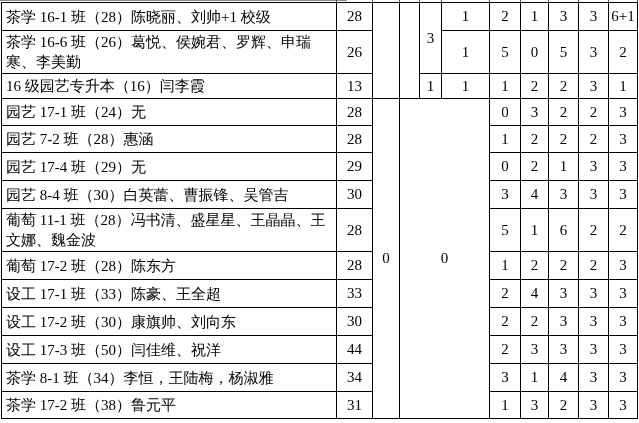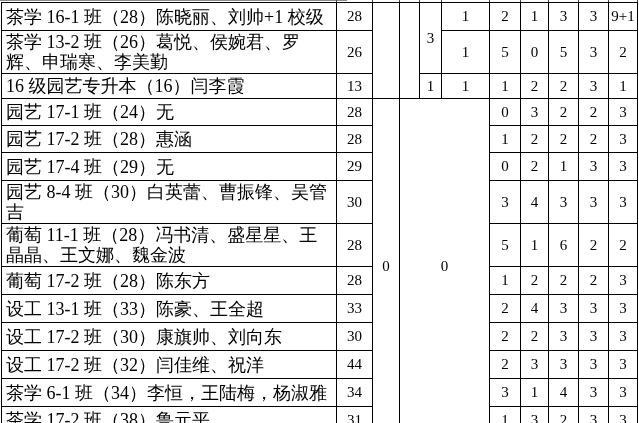--- a/index.html
+++ b/index.html
@@ -7,21 +7,21 @@
     width:639px;height:423px;background:#fff;position:relative;overflow:hidden;
     font-family:"Liberation Serif","DejaVu Serif",serif;color:#000;
   }
   .cut-top-line{position:absolute;top:0;left:0;width:347px;height:1px;background:#8a8a8a;}
   .stub{position:absolute;top:0;width:1px;height:3px;background:#444;}
   table.grid{
     position:absolute;top:2px;left:1px;border-collapse:collapse;table-layout:fixed;
     width:637px;
   }
   td{border:1px solid #000;vertical-align:middle;overflow:hidden;}
-  td.name{font-size:18px;line-height:20px;padding:1px 2px 1px 4px;text-align:left;}
+  td.name{font-size:15px;line-height:20px;padding:1px 2px 1px 4px;text-align:left;}
   td.num{font-size:15px;text-align:center;padding:0;line-height:1;}
 </style>
 </head>
 <body>
 
 <div class="cut-top-line"></div>
 <div id="stubs">
     <div class="stub" style="left: 336px;"></div>
     <div class="stub" style="left: 372px;"></div>
     <div class="stub" style="left: 399px;"></div>
@@ -55,24 +55,24 @@
       <td class="name">茶学 16-1 班（28）陈晓丽、刘帅+1 校级</td>
       <td class="num">28</td>
       <td class="num" rowspan="3"></td>
       <td class="num" rowspan="3"></td>
       <td class="num" rowspan="2">3</td>
       <td class="num">1</td>
       <td class="num">2</td>
       <td class="num">1</td>
       <td class="num">3</td>
       <td class="num">3</td>
-      <td class="num">9+1</td>
+      <td class="num">6+1</td>
     </tr>
     <tr style="height:42px">
-      <td class="name">茶学 13-2 班（26）葛悦、侯婉君、罗辉、申瑞寒、李美勤</td>
+      <td class="name">茶学 16-6 班（26）葛悦、侯婉君、罗辉、申瑞寒、李美勤</td>
       <td class="num">26</td>
       <td class="num">1</td>
       <td class="num">5</td>
       <td class="num">0</td>
       <td class="num">5</td>
       <td class="num">3</td>
       <td class="num">2</td>
     </tr>
     <tr style="height:25px">
       <td class="name">16 级园艺专升本（16）闫李霞</td>
@@ -91,21 +91,21 @@
       <td class="num">28</td>
       <td class="num" rowspan="11">0</td>
       <td class="num" rowspan="11" colspan="3">0</td>
       <td class="num">0</td>
       <td class="num">3</td>
       <td class="num">2</td>
       <td class="num">2</td>
       <td class="num">3</td>
     </tr>
     <tr style="height:27px">
-      <td class="name">园艺 17-2 班（28）惠涵</td>
+      <td class="name">园艺 7-2 班（28）惠涵</td>
       <td class="num">28</td>
       <td class="num">1</td>
       <td class="num">2</td>
       <td class="num">2</td>
       <td class="num">2</td>
       <td class="num">3</td>
     </tr>
     <tr style="height:28px">
       <td class="name">园艺 17-4 班（29）无</td>
       <td class="num">29</td>
@@ -136,48 +136,48 @@
     <tr style="height:28px">
       <td class="name">葡萄 17-2 班（28）陈东方</td>
       <td class="num">28</td>
       <td class="num">1</td>
       <td class="num">2</td>
       <td class="num">2</td>
       <td class="num">2</td>
       <td class="num">3</td>
     </tr>
     <tr style="height:28px">
-      <td class="name">设工 13-1 班（33）陈豪、王全超</td>
+      <td class="name">设工 17-1 班（33）陈豪、王全超</td>
       <td class="num">33</td>
       <td class="num">2</td>
       <td class="num">4</td>
       <td class="num">3</td>
       <td class="num">3</td>
       <td class="num">3</td>
     </tr>
     <tr style="height:28px">
       <td class="name">设工 17-2 班（30）康旗帅、刘向东</td>
       <td class="num">30</td>
       <td class="num">2</td>
       <td class="num">2</td>
       <td class="num">3</td>
       <td class="num">3</td>
       <td class="num">3</td>
     </tr>
     <tr style="height:28px">
-      <td class="name">设工 17-2 班（32）闫佳维、祝洋</td>
+      <td class="name">设工 17-3 班（50）闫佳维、祝洋</td>
       <td class="num">44</td>
       <td class="num">2</td>
       <td class="num">3</td>
       <td class="num">3</td>
       <td class="num">3</td>
       <td class="num">3</td>
     </tr>
     <tr style="height:28px">
-      <td class="name">茶学 6-1 班（34）李恒，王陆梅，杨淑雅</td>
+      <td class="name">茶学 8-1 班（34）李恒，王陆梅，杨淑雅</td>
       <td class="num">34</td>
       <td class="num">3</td>
       <td class="num">1</td>
       <td class="num">4</td>
       <td class="num">3</td>
       <td class="num">3</td>
     </tr>
     <tr style="height:27px">
       <td class="name">茶学 17-2 班（38）鲁元平</td>
       <td class="num">31</td>

